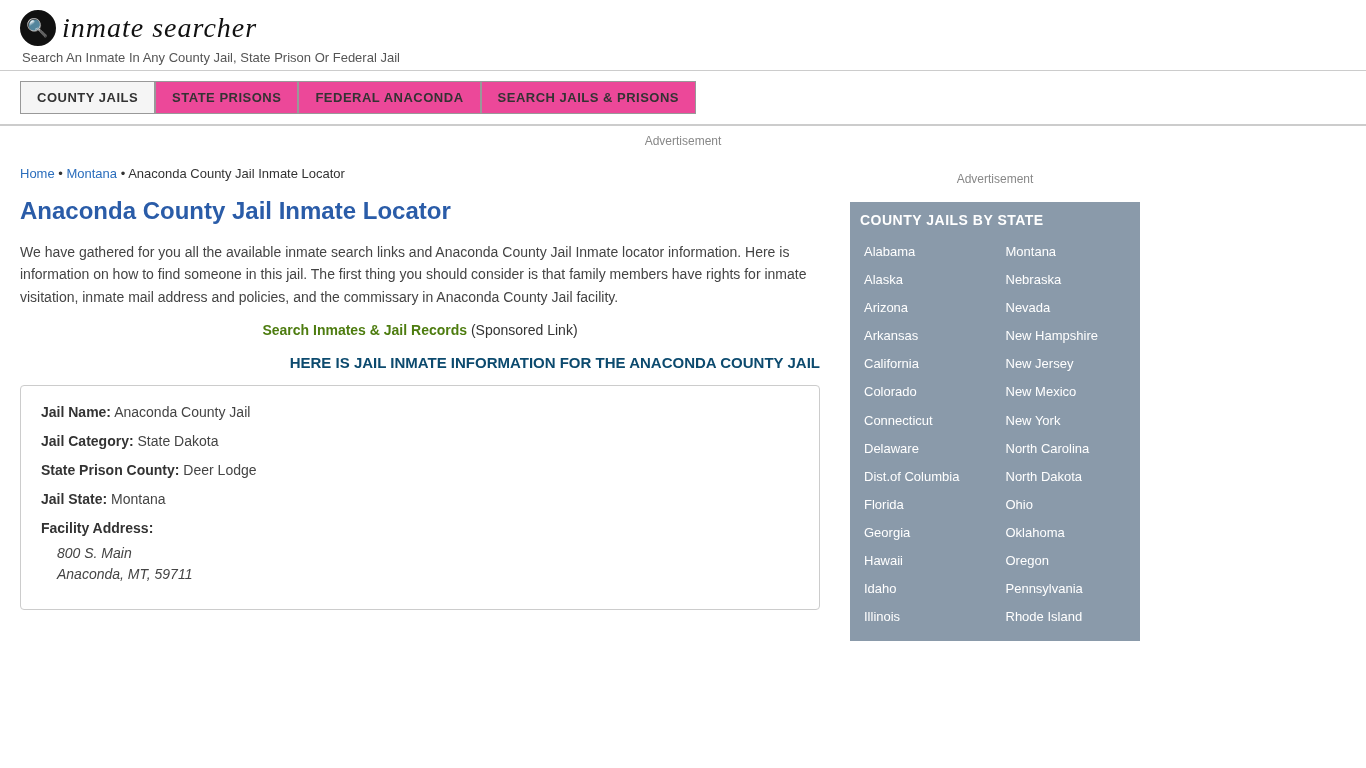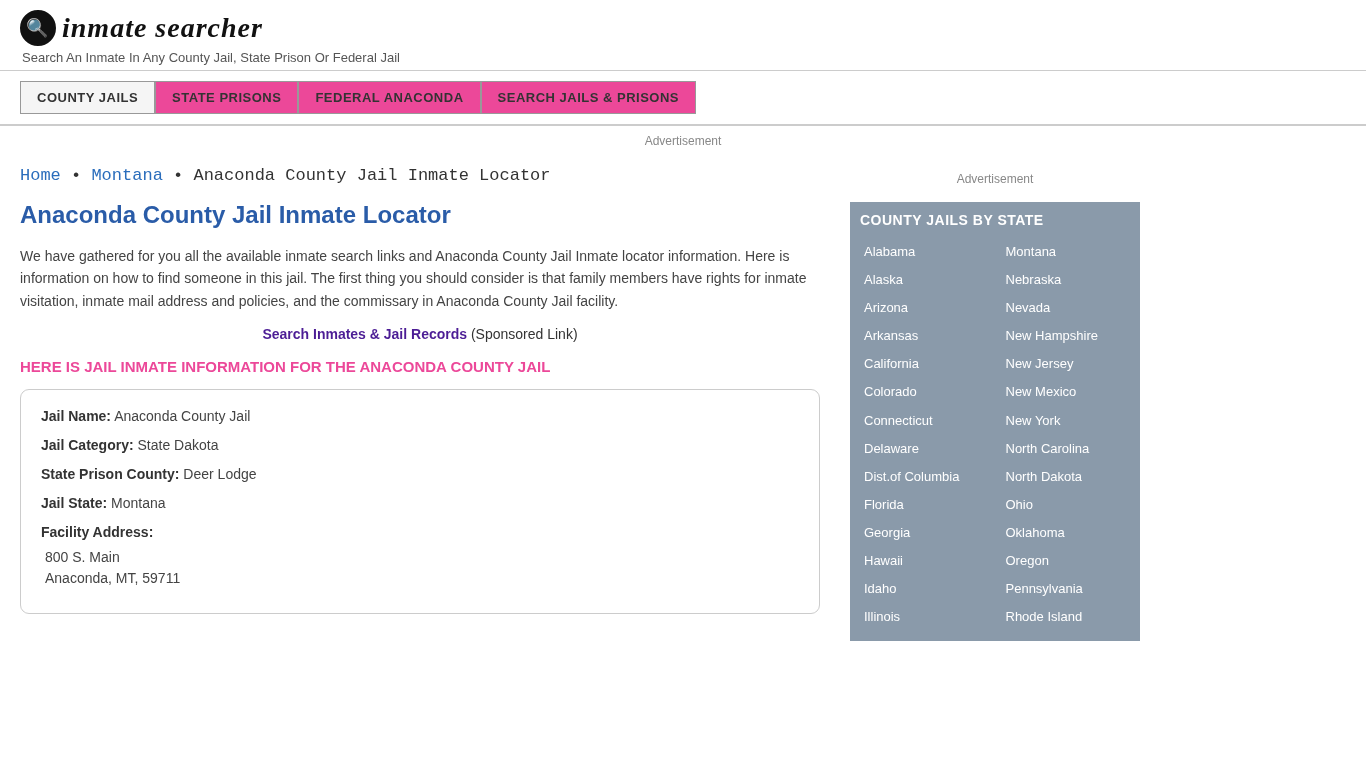--- a/index.html
+++ b/index.html
@@ -3,59 +3,59 @@
   <meta charset="utf-8">
   <style>
     * { margin: 0; padding: 0; box-sizing: border-box; }
     body { font-family: Arial, sans-serif; font-size: 14px; color: #333; background: #fff; }
     
     
     #header { padding: 10px 20px 5px 20px; border-bottom: 1px solid #ccc; }
     #logo-area { display: flex; align-items: center; margin-bottom: 4px; }
     #logo-icon { width: 36px; height: 36px; border-radius: 50%; background: #111; border: 3px solid #111; display: flex; align-items: center; justify-content: center; margin-right: 6px; flex-shrink: 0; }
     #logo-icon span { color: #fff; font-size: 18px; font-weight: bold; }
-    #logo-text { font-family: Georgia, serif; font-size: 28px; font-weight: bold; font-style: italic; color: #111; letter-spacing: 1px; }
+    #logo-text { font-family: Georgia, serif; font-size: 28px; font-weight: normal; font-style: italic; color: #111; letter-spacing: 1px; }
     #tagline { font-size: 13px; color: #555; margin-left: 2px; }
     
     
     #nav { padding: 10px 20px; border-bottom: 2px solid #ccc; display: flex; gap: 0; }
     .nav-btn { border: 1px solid #999; background: #ec4899; padding: 8px 16px; font-size: 13px; font-weight: bold; color: #333; cursor: pointer; letter-spacing: 0.5px; }
     .nav-btn.active { background: #f5f5f5; }
     
     
     #ad-top { text-align: center; padding: 8px; font-size: 12px; color: #888; background: #fff; }
     
     
     #main { display: flex; padding: 0 20px; max-width: 1200px; }
     #content { flex: 1; padding: 10px 20px 20px 0; max-width: 820px; }
     #sidebar { width: 300px; flex-shrink: 0; padding: 10px 0 0 10px; }
     
     
-    #breadcrumb { font-size: 17px; color: #333; margin-bottom: 16px; font-family: Liberation Mono, monospace; }
+    #breadcrumb { font-size: 13px; color: #333; margin-bottom: 16px; }
     #breadcrumb a { color: #2a6dbc; text-decoration: none; }
     
     
     #page-title { font-size: 24px; font-weight: bold; color: #2a5ca8; margin-bottom: 12px; padding-bottom: 4px; }
     
     
     #description { font-size: 14px; line-height: 1.6; color: #444; margin-bottom: 14px; }
     
     
     #sponsored { text-align: center; margin-bottom: 16px; }
-    #sponsored a { color: #4c1d95; font-weight: bold; text-decoration: none; font-size: 14px; }
+    #sponsored a { color: #4d7c0f; font-weight: bold; text-decoration: none; font-size: 14px; }
     
     
-    #section-heading { font-size: 15px; font-weight: bold; color: #ec4899; margin-bottom: 14px; }
+    #section-heading { font-size: 15px; font-weight: bold; color: #0c4a6e; margin-bottom: 14px; text-align: right; }
     
     
-    #info-box { border: 1px solid #ccc; border-radius: 9px; padding: 16px 20px; background: #fff; margin-bottom: 20px; }
+    #info-box { border: 1px solid #ccc; border-radius: 4px; padding: 16px 20px; background: #fff; margin-bottom: 20px; }
     .info-row { margin-bottom: 8px; font-size: 14px; line-height: 1.5; }
     .info-label { font-weight: bold; color: #333; }
     .info-value { color: #444; }
-    .info-address { margin-top: 4px; margin-left: 4px; font-size: 14px; color: #444; }
+    .info-address { margin-top: 4px; margin-left: 16px; font-size: 14px; color: #444; font-style: italic; }
     .info-address-line { display: block; margin-left: 0; }
     
     
     #sidebar-ad { text-align: center; font-size: 12px; color: #888; padding: 6px; margin-bottom: 10px; }
     
     
     #state-list-box { background: #8a9aaa; padding: 10px; }
     #state-list-title { font-size: 14px; font-weight: bold; color: #fff; margin-bottom: 10px; letter-spacing: 0.5px; }
     #state-list-grid { display: grid; grid-template-columns: 1fr 1fr; gap: 13px; }
     .state-link { display: block; color: #fff; text-decoration: none; font-size: 13px; padding: 3px 4px; line-height: 1.7; }

